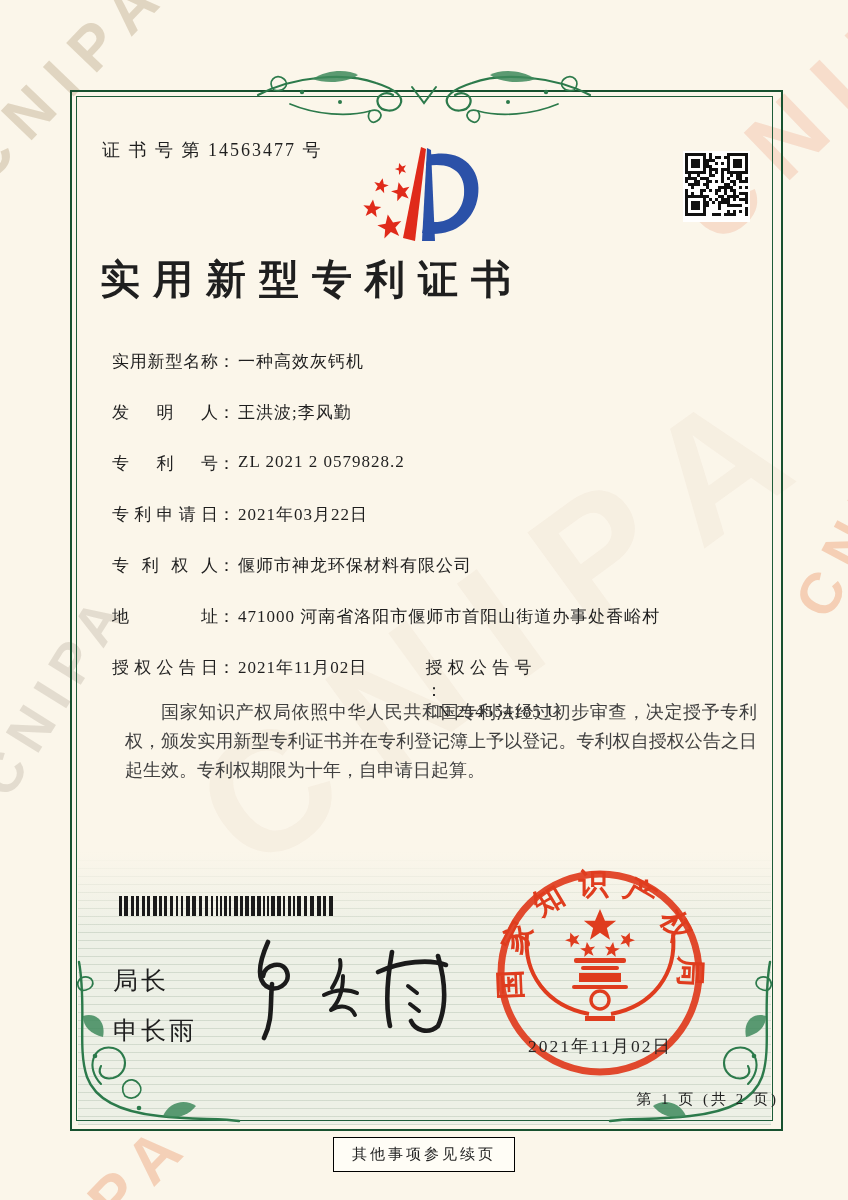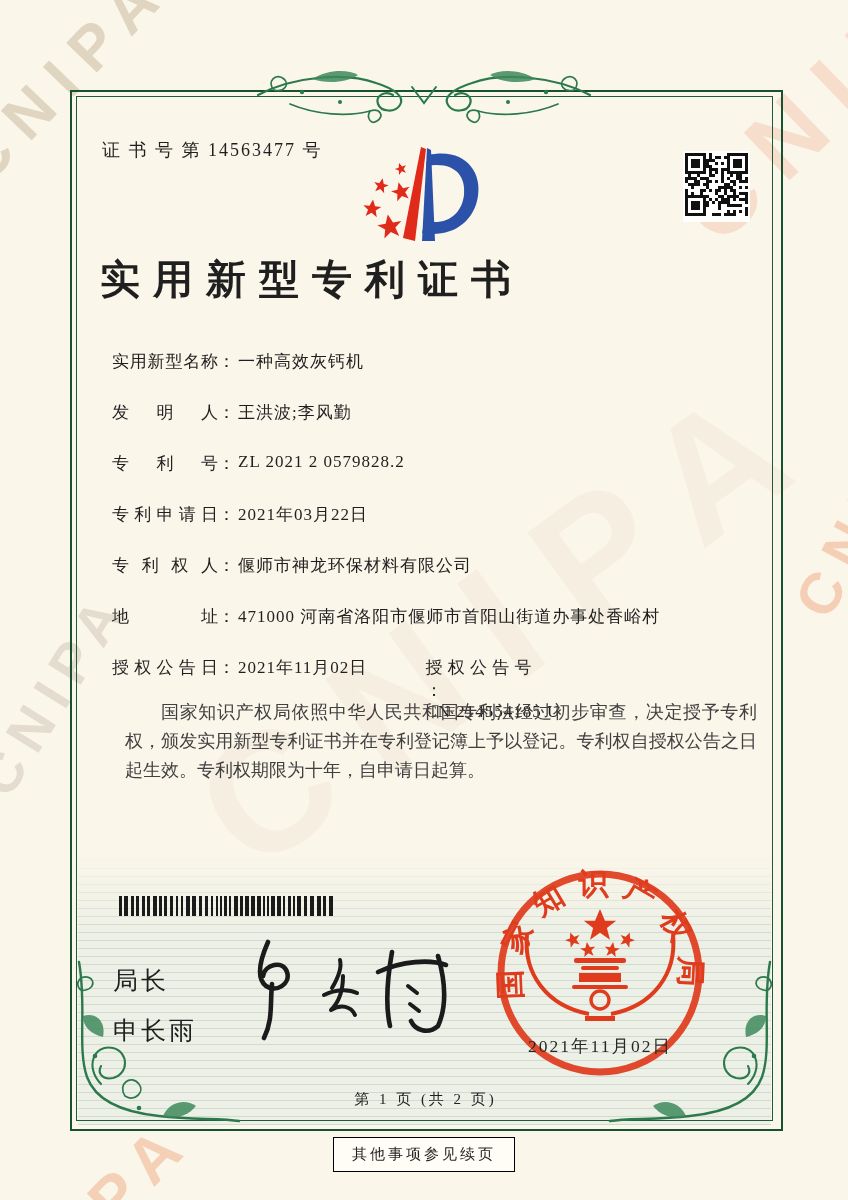--- a/index.html
+++ b/index.html
@@ -32,21 +32,21 @@
   .frow{display:flex;align-items:flex-start;height:27px;margin-bottom:24px;white-space:nowrap;}
   .flabel{display:inline-block;width:106px;text-align:justify;text-align-last:justify;font-family:Liberation Serif, serif;}
   .fcolon{width:20px;}
   .fvalue{letter-spacing:1px;}
   .pair2{margin-left:58px;display:flex;flex-direction:column;}
   .paras{position:absolute;left:125px;top:698px;width:632px;font-size:18px;line-height:1.6;
          text-align:justify;z-index:3;color:#404040;}
   .paras p{margin:0;text-indent:2em;}
   .officer{position:absolute;left:113px;top:964px;z-index:3;font-size:25px;letter-spacing:3px;}
   .officer div{margin-bottom:17px;}
-  .pageno{position:absolute;left:72px;top:1090px;width:707px;text-align:center;font-size:15px;
+  .pageno{position:absolute;left:72px;top:1090px;width:707px;text-align:right;font-size:15px;
           letter-spacing:3px;z-index:3;}
   .contbox{position:absolute;left:50%;top:1137px;transform:translateX(-50%);border:1px solid #000000;
            background:rgba(255,253,246,.92);padding:7px 18px;font-size:15px;letter-spacing:3px;z-index:3;}
   .qr{position:absolute;left:683px;top:151px;z-index:3;background:#fff;padding:2px;}
   .barcode{position:absolute;left:119px;top:896px;z-index:3;}
   .sig{position:absolute;left:212px;top:932px;z-index:4;}
   .seal{position:absolute;left:489px;top:862px;z-index:5;opacity:.95;}
 </style>
 </head>
 <body>

